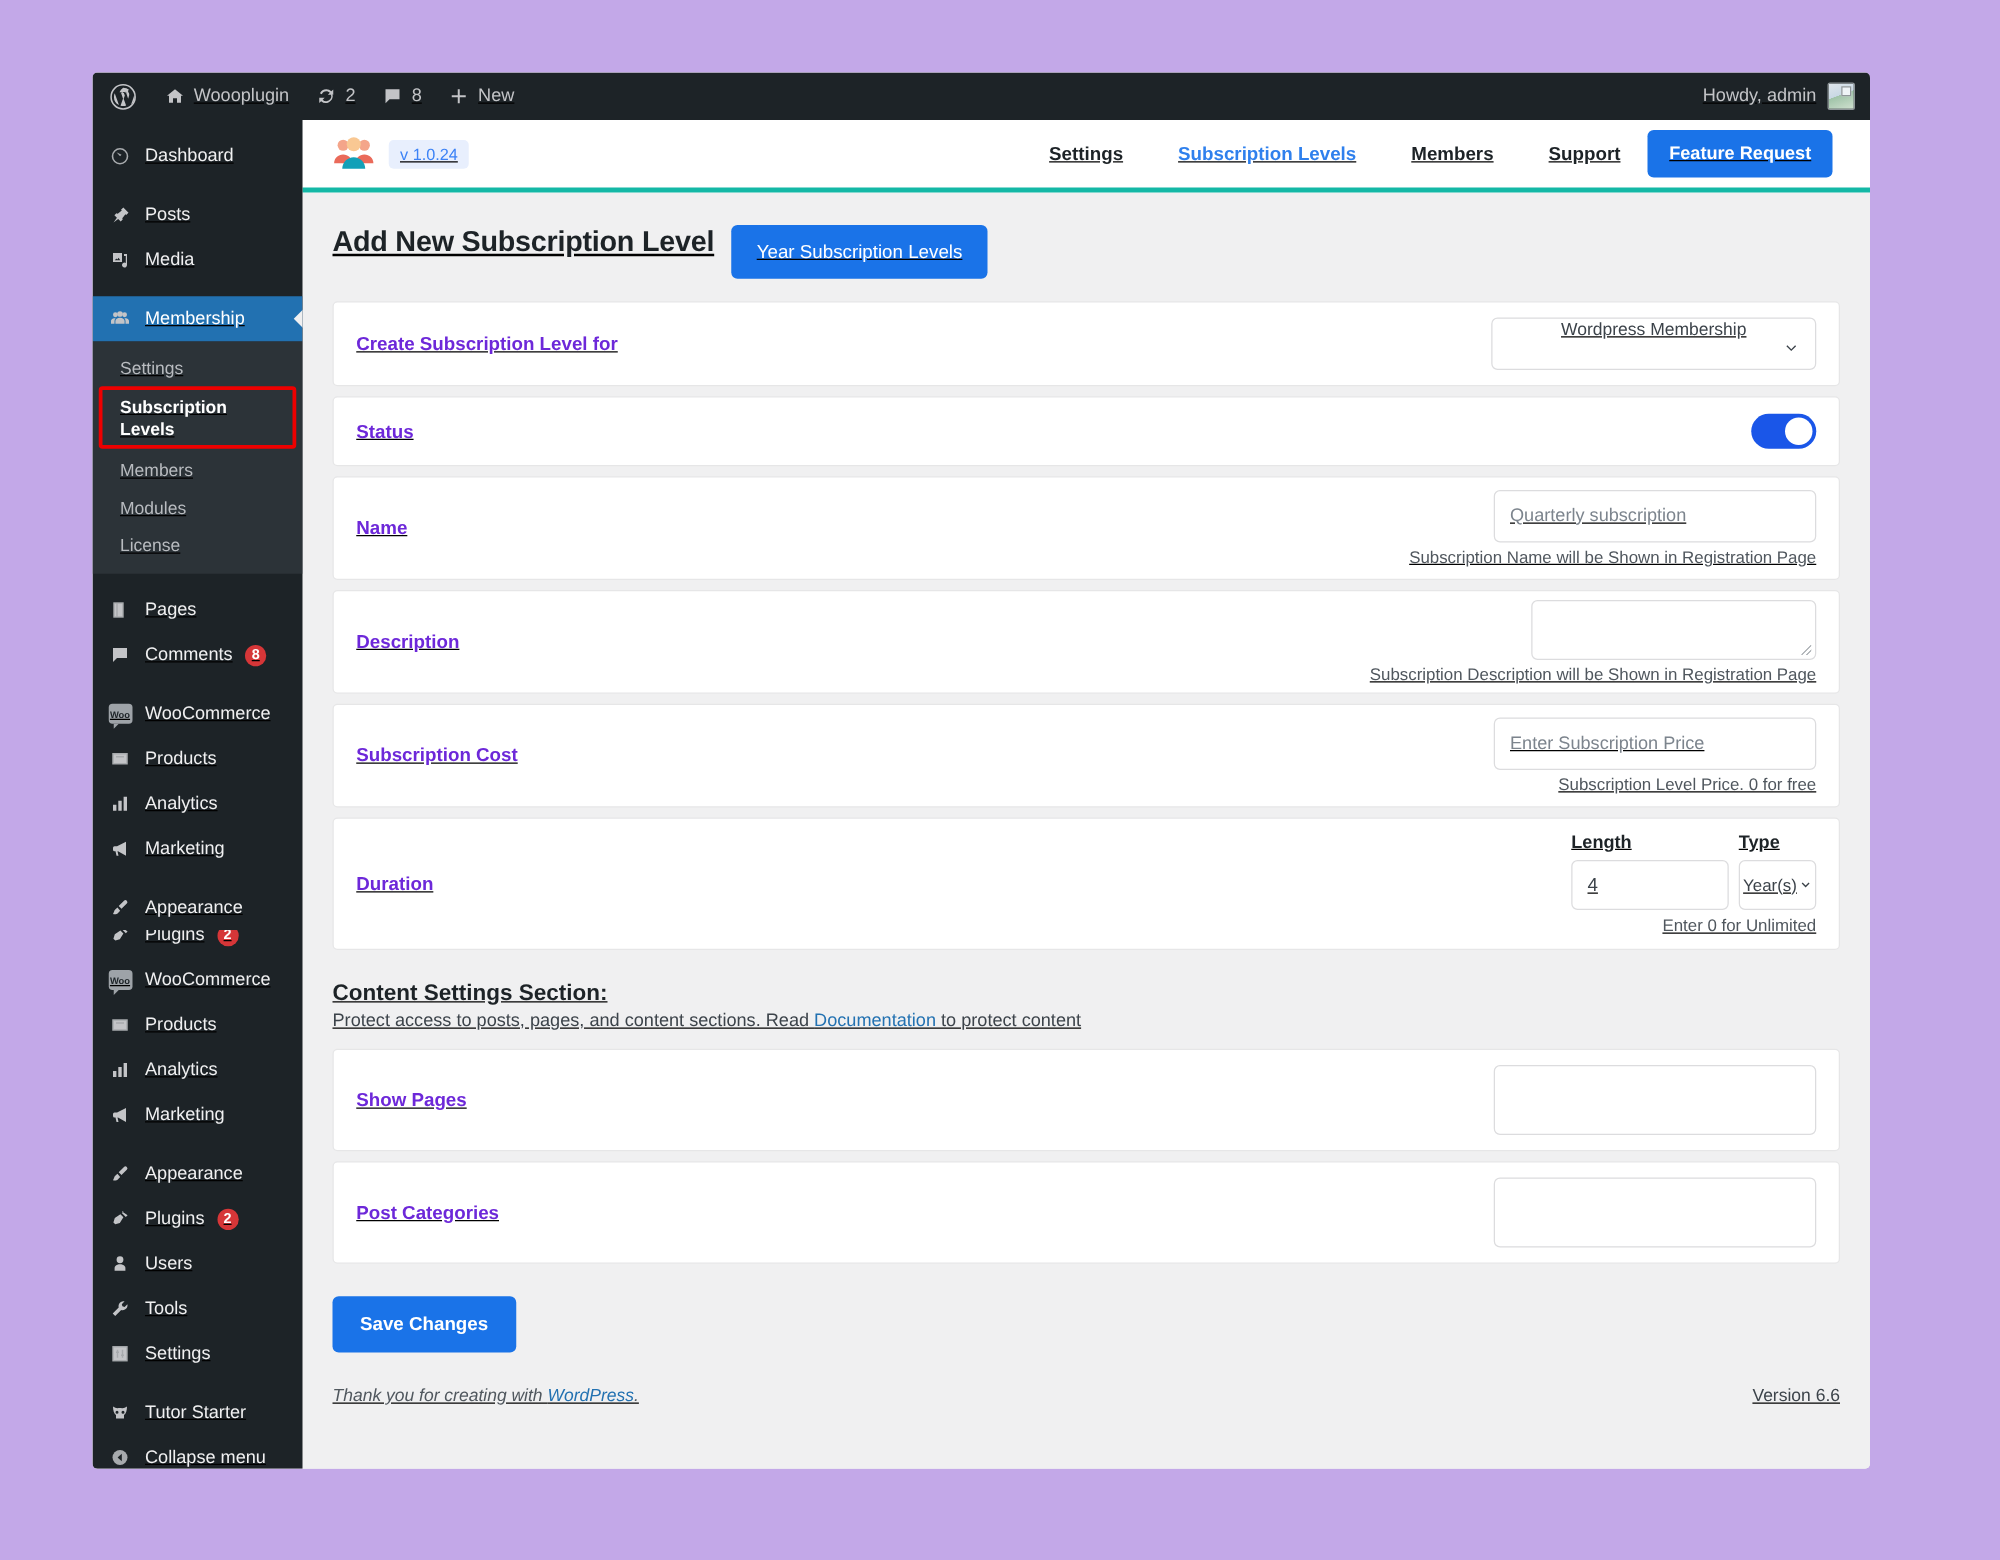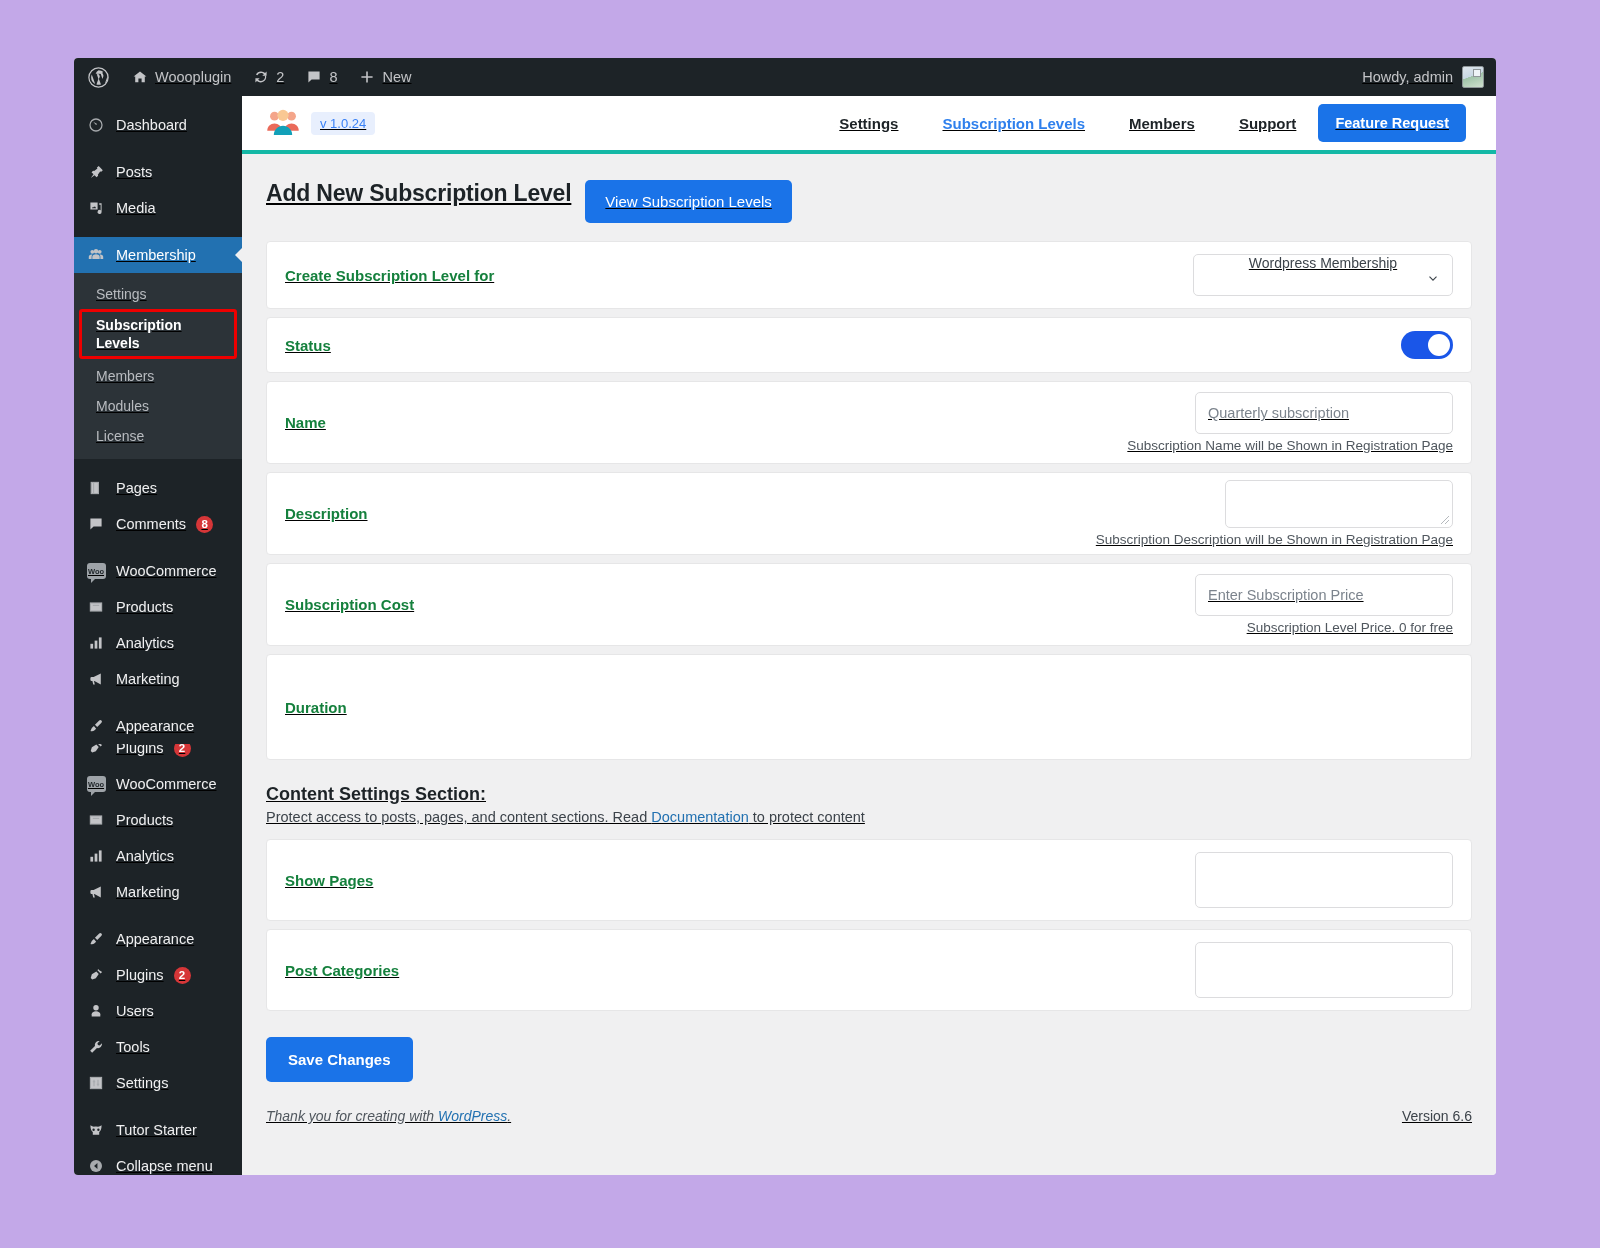--- a/index.html
+++ b/index.html
@@ -136,21 +136,21 @@
     background:#1a73e8;color:#fff;border:none;border-radius:5px;
     font-size:15px;font-weight:400;padding:13px 20px;cursor:pointer;
     font-family:"Liberation Sans",sans-serif;
   }
 
   .card {
     background:#fff; border:1px solid #e6e6e7; border-radius:4px;
     margin-bottom: 8px; padding: 0 18px;
     display:flex; align-items:center; min-height: 62px;
   }
-  .card .lbl { font-size:15px; font-weight:700; color:#15803d; flex: 0 0 auto; text-align: center; }
+  .card .lbl { font-size:15px; font-weight:700; color:#6d28d9; flex: 0 0 auto; text-align: center; }
   .card .right { margin-left:auto; display:flex; flex-direction:column; align-items:flex-end; gap:4px; }
   .hint { font-size:13.5px; color:#50575e; }
 
   .sel {
     width: 260px; height: 42px; border:1px solid #dcdcde; border-radius:5px;
     background:#fff; display:flex; align-items:center; padding: 0 12px;
     font-size:14px; color:#3c434a; cursor:pointer; position:relative;flex-direction:column;
   }
   .sel .chev { margin-left:auto; }
   .inp {
@@ -523,21 +523,21 @@
           <a>Members</a>
           <a>Support</a>
           <button class="btn-primary">Feature Request</button>
         </div>
       </div>
 
       <div class="scroll-area">
 
         <div class="page-head">
           <div class="page-title">Add New Subscription Level</div>
-          <button class="btn-view">View Subscription Levels</button>
+          <button class="btn-view">Year Subscription Levels</button>
         </div>
 
         
         <div class="card" style="min-height:68px;">
           <div class="lbl">Create Subscription Level for</div>
           <div class="right">
             <div class="sel">
               <span>Wordpress Membership</span>
               <span class="chev">
                 <svg width="14" height="14" viewBox="0 0 20 20" fill="none" stroke="#3c434a" stroke-width="1.6">
@@ -581,20 +581,38 @@
           <div class="lbl">Subscription Cost</div>
           <div class="right">
             <div class="inp">Enter Subscription Price</div>
             <div class="hint">Subscription Level Price. 0 for free</div>
           </div>
         </div>
 
         
         <div class="card" style="min-height:106px; align-items:center;">
           <div class="lbl">Duration</div>
+          <div class="dur-wrap">
+            <div class="dur-heads">
+              <div class="h1">Length</div>
+              <div class="h2">Type</div>
+            </div>
+            <div class="dur-fields">
+              <div class="dur-len">4</div>
+              <div class="dur-type">
+                <span>Year(s)</span>
+                <span>
+                  <svg width="11" height="11" viewBox="0 0 20 20" fill="none" stroke="#3c434a" stroke-width="2">
+                      <path d="M5 8l5 5 5-5"></path>
+                    </svg>
+                </span>
+              </div>
+            </div>
+            <div class="dur-hint">Enter 0 for Unlimited</div>
+          </div>
         </div>
 
         
         <div class="section-head">
           <div class="section-title">Content Settings Section:</div>
           <div class="section-sub"><span>Protect access to posts, pages, and content sections. Read </span><a>Documentation</a><span> to protect content</span></div>
         </div>
 
         <div class="card" style="min-height:82px; margin-top:10px;">
           <div class="lbl">Show Pages</div>

